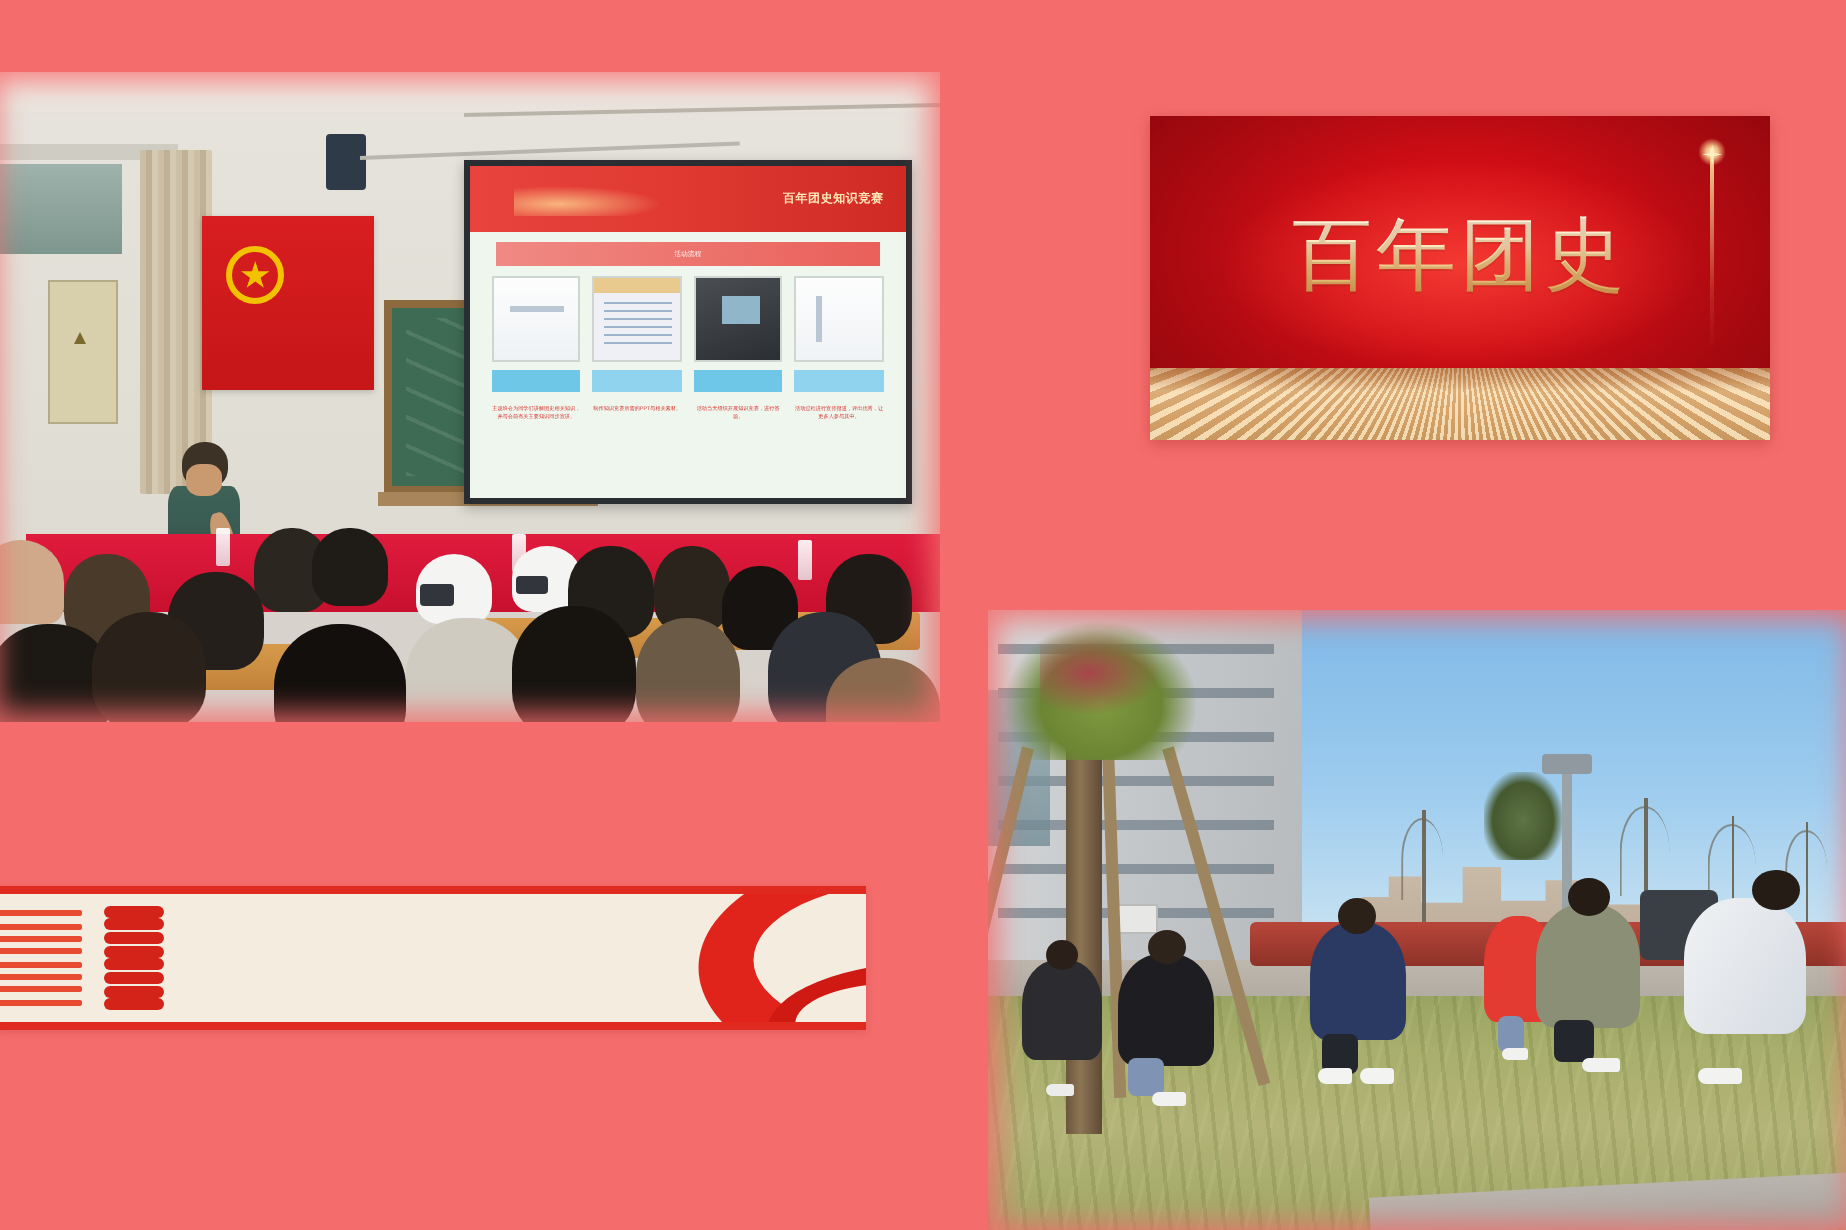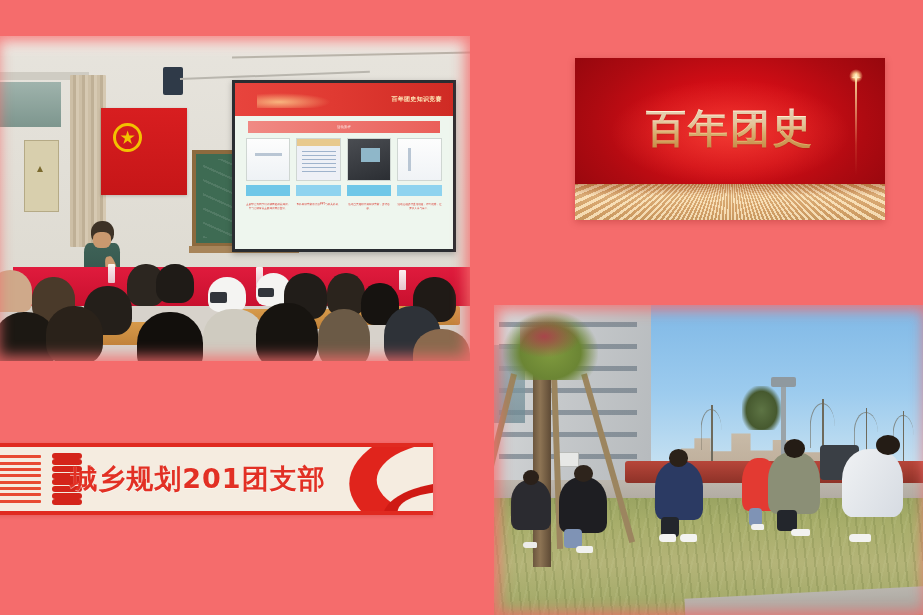--- a/index.html
+++ b/index.html
@@ -284,21 +284,21 @@
     position:absolute; left:50%; top:46%; width:78%; height:66%;
     transform:translate(-50%,-50%);
     background:radial-gradient(ellipse at 50% 50%,rgba(255,90,70,.55) 0%,rgba(255,70,50,0) 70%);
   }
   .banner-text-wrap{
     position:absolute; left:0; top:8%; width:100%; height:70%;
     display:flex; flex-direction:column; align-items:center; justify-content:center;
     gap:4px; z-index:3;
   }
   .gold-line{
-    font-weight:bold; letter-spacing:2px; line-height:1;
+    font-weight:normal; letter-spacing:2px; line-height:1;
     background:linear-gradient(180deg,#fff6e0 0%,#fbe9bf 38%,#eecb8a 62%,#d7a457 100%);
     -webkit-background-clip:text; background-clip:text; color:transparent;
     text-shadow:0 1px 0 rgba(120,40,0,.18);
     font-family:"DejaVu Sans","Liberation Sans",sans-serif;
   }
   .gold-line.l1{ font-size:40px; }
   .gold-line.l2{ font-size:40px; }
   .banner-floor{
     position:absolute; left:0; bottom:0; width:100%; height:22%;
     background:linear-gradient(180deg,#d8a268 0%,#e8c18e 30%,#dcae77 70%,#caa069 100%);
@@ -580,21 +580,20 @@
         <i></i>
           <i></i>
           <i></i>
           <i></i>
           <i></i>
           <i></i>
           <i></i>
           <i></i>
       </div>
     </div>
-    <div class="strip-label">城乡规划201团支部</div>
     <div class="strip-ribbon">
       <div class="r1"></div>
       <div class="r2"></div>
       <div class="r3"></div>
       <div class="r4"></div>
     </div>
   </div>
 
 </div>
 

